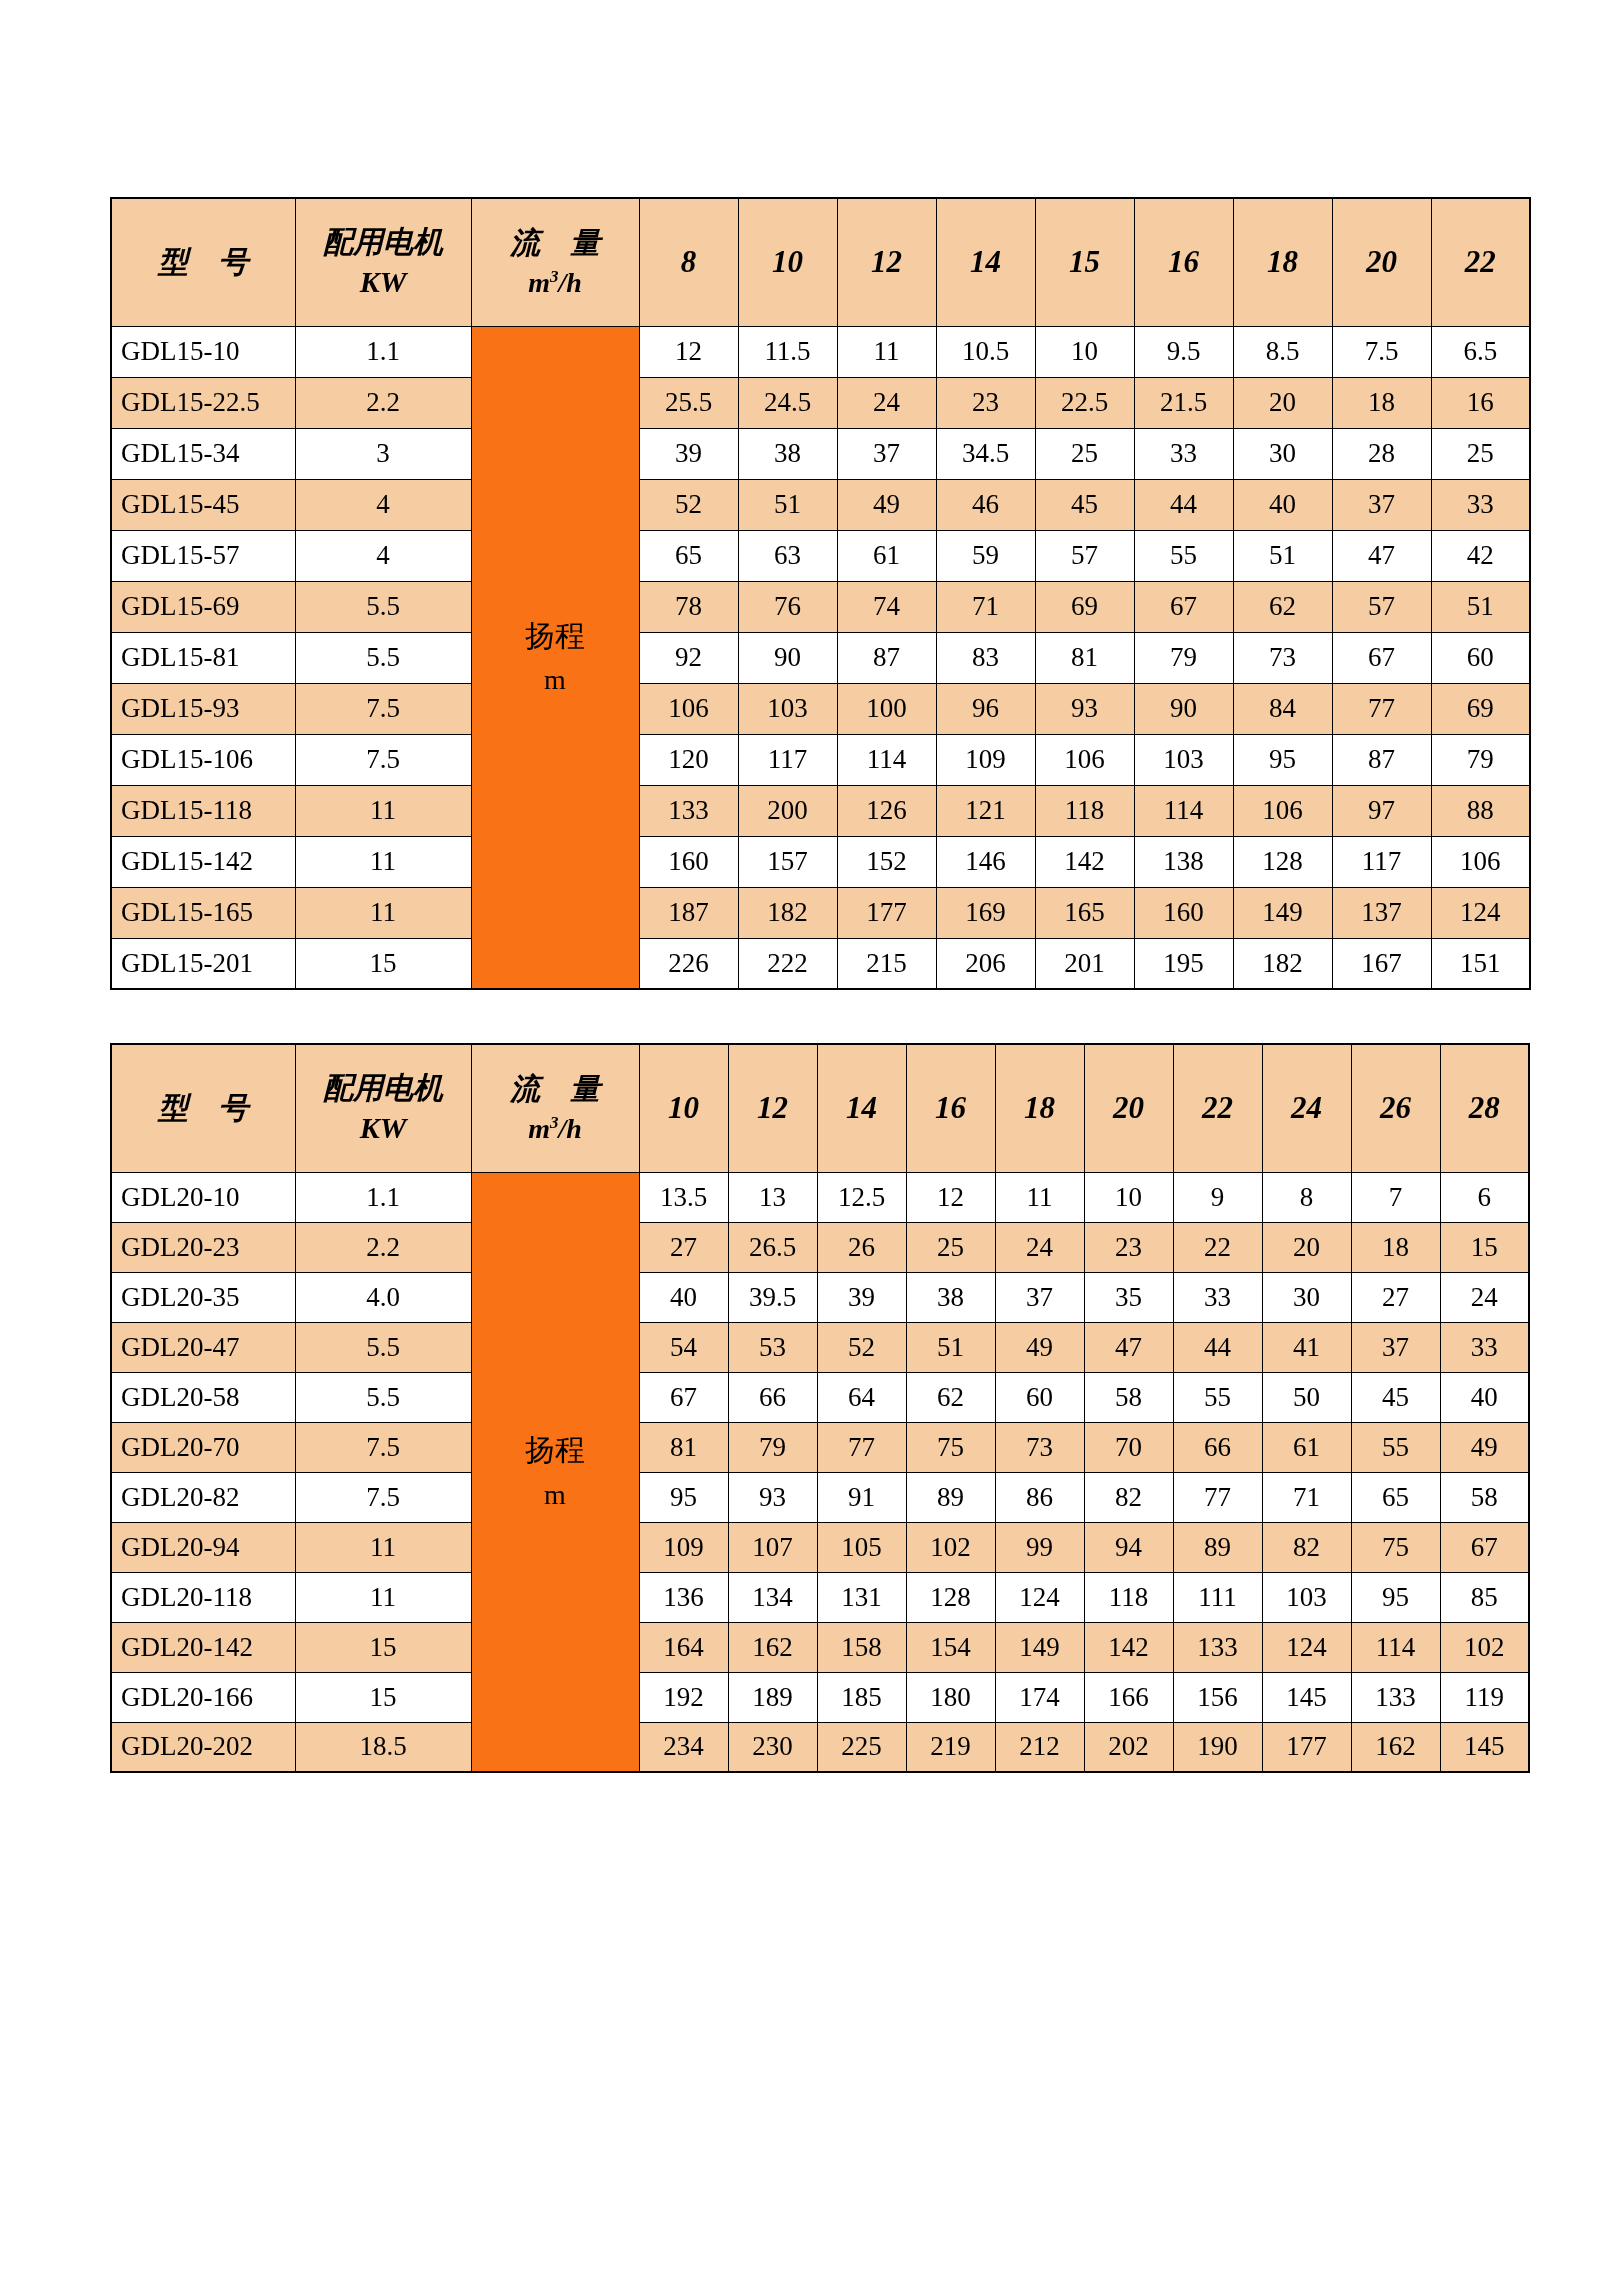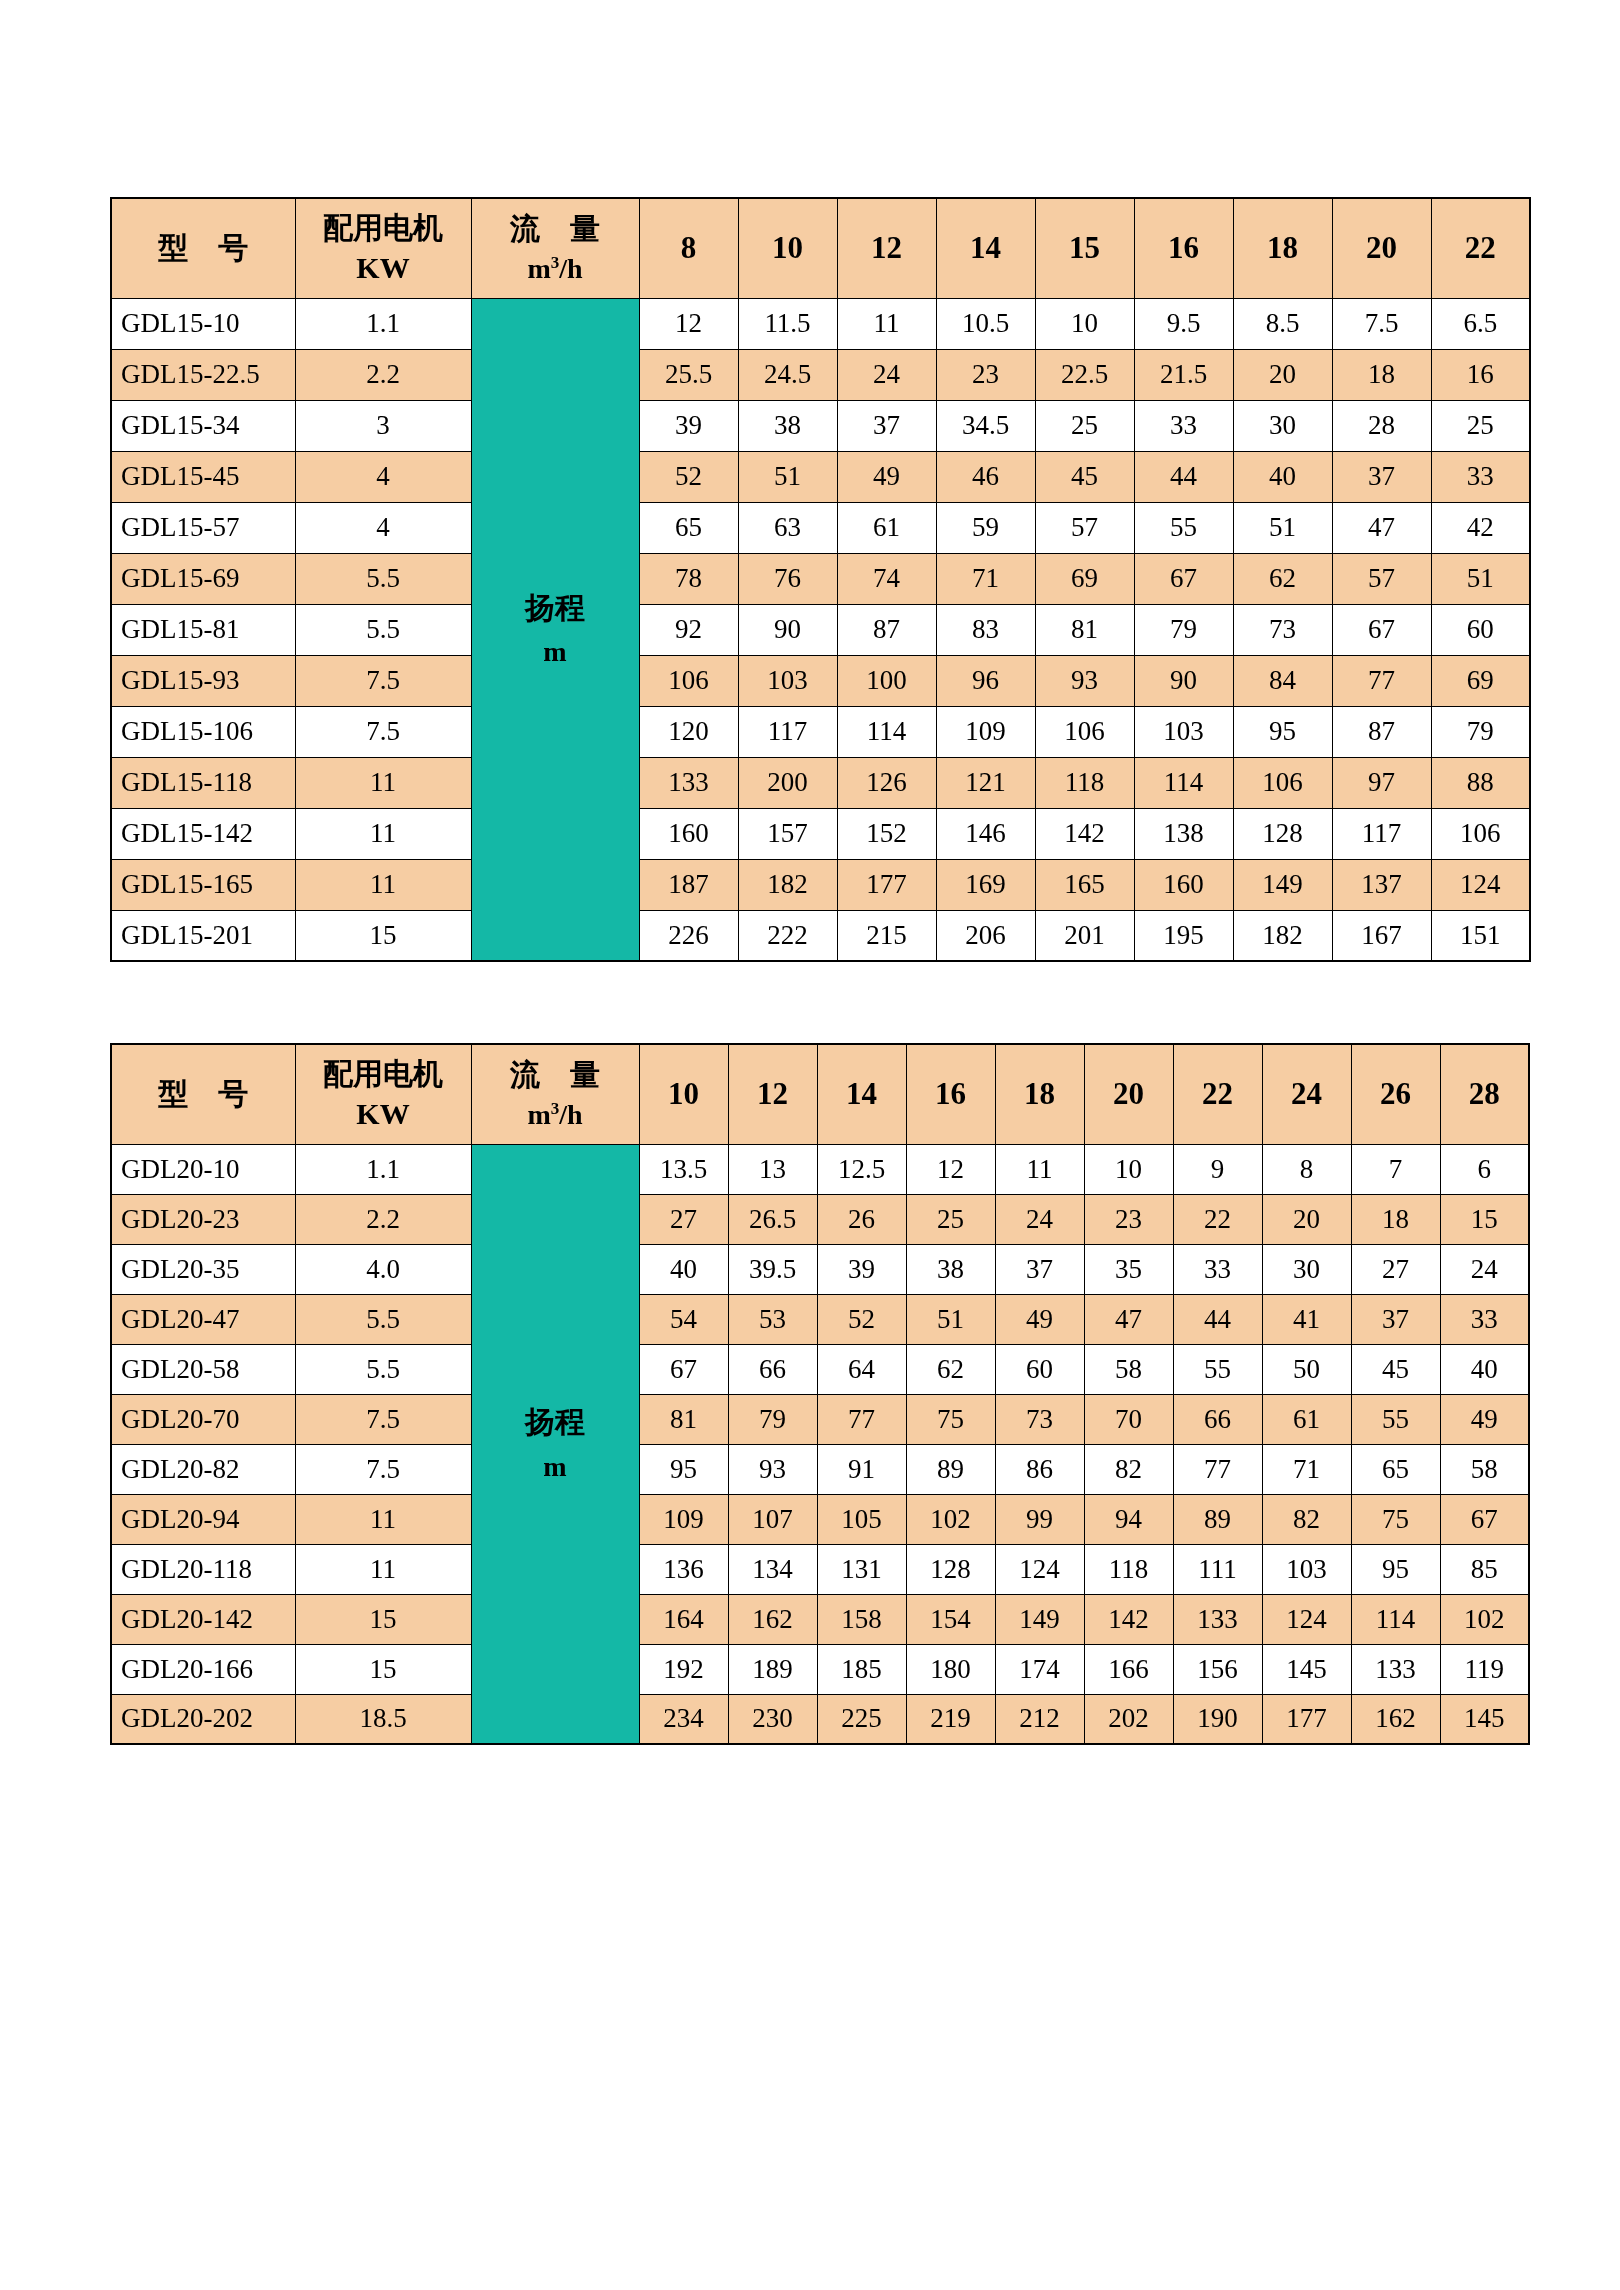--- a/index.html
+++ b/index.html
@@ -20,38 +20,38 @@
   }
   #table-gdl15 { top: 197px; }
   #table-gdl20 { top: 1043px; }
   th, td {
     border: 1.8px solid #000000;
     text-align: center;
     vertical-align: middle;
     padding: 0;
     overflow: hidden;
   }
-  thead tr { height: 100px; }
+  thead tr { height: 128px; font-style: italic; }
   #table-gdl15 tbody tr { height: 51px; }
   #table-gdl20 tbody tr { height: 50px; margin-left: 46px; }
   th {
     background: #f6cda3;
     font-weight: bold;
     font-size: 30px;
     line-height: 1.35;
   }
   th.fc { font-size: 31px; }
   th .unit { font-size: 28px; font-weight: bold; }
   th .unit sup { font-size: 17px; line-height: 0; }
   td { font-size: 27px; background: #ffffff; }
   tr.stripe td { background: #f6cda3; }
   td.model { text-align: left; padding-left: 9px; }
   td.merged {
-    background: #14b8a6;
-    font-weight: bold;
+    background: #f97316;
+    font-weight: normal;
     font-size: 30px;
     line-height: 1.4;
   }
   td.merged .m-line { font-size: 28px; margin-top: 3.6px; }
 </style>
 </head>
 <body>
 
 <table class="pump" id="table-gdl15">
     <colgroup>

